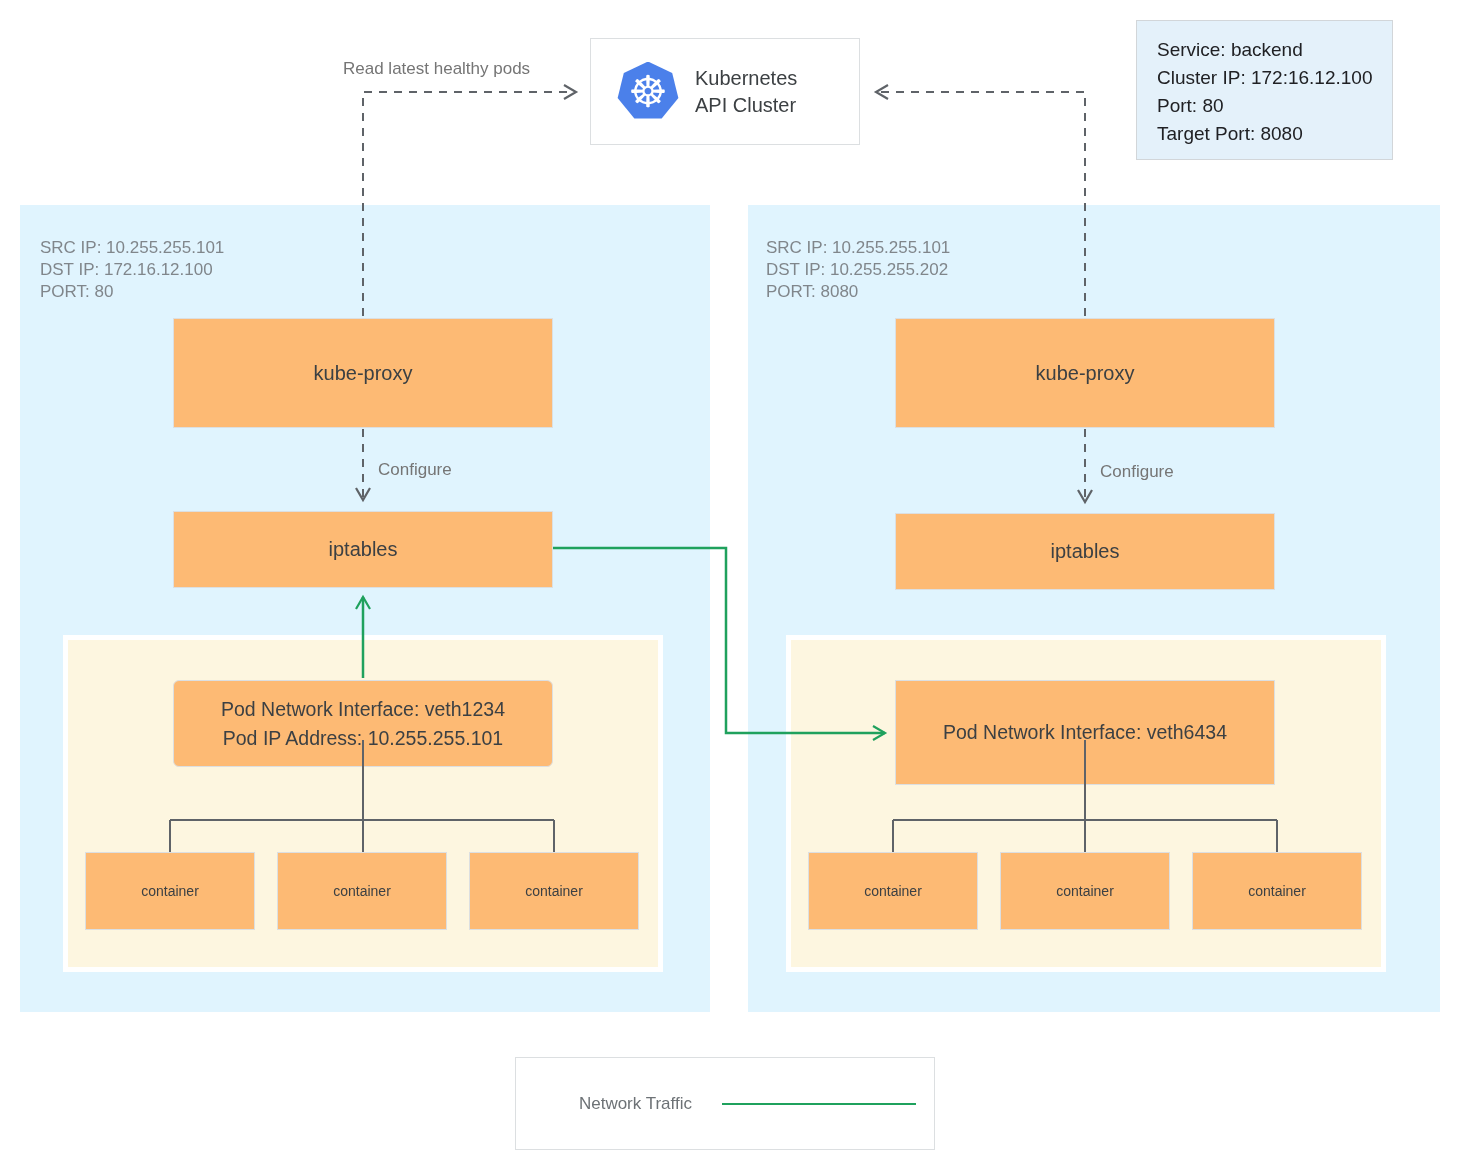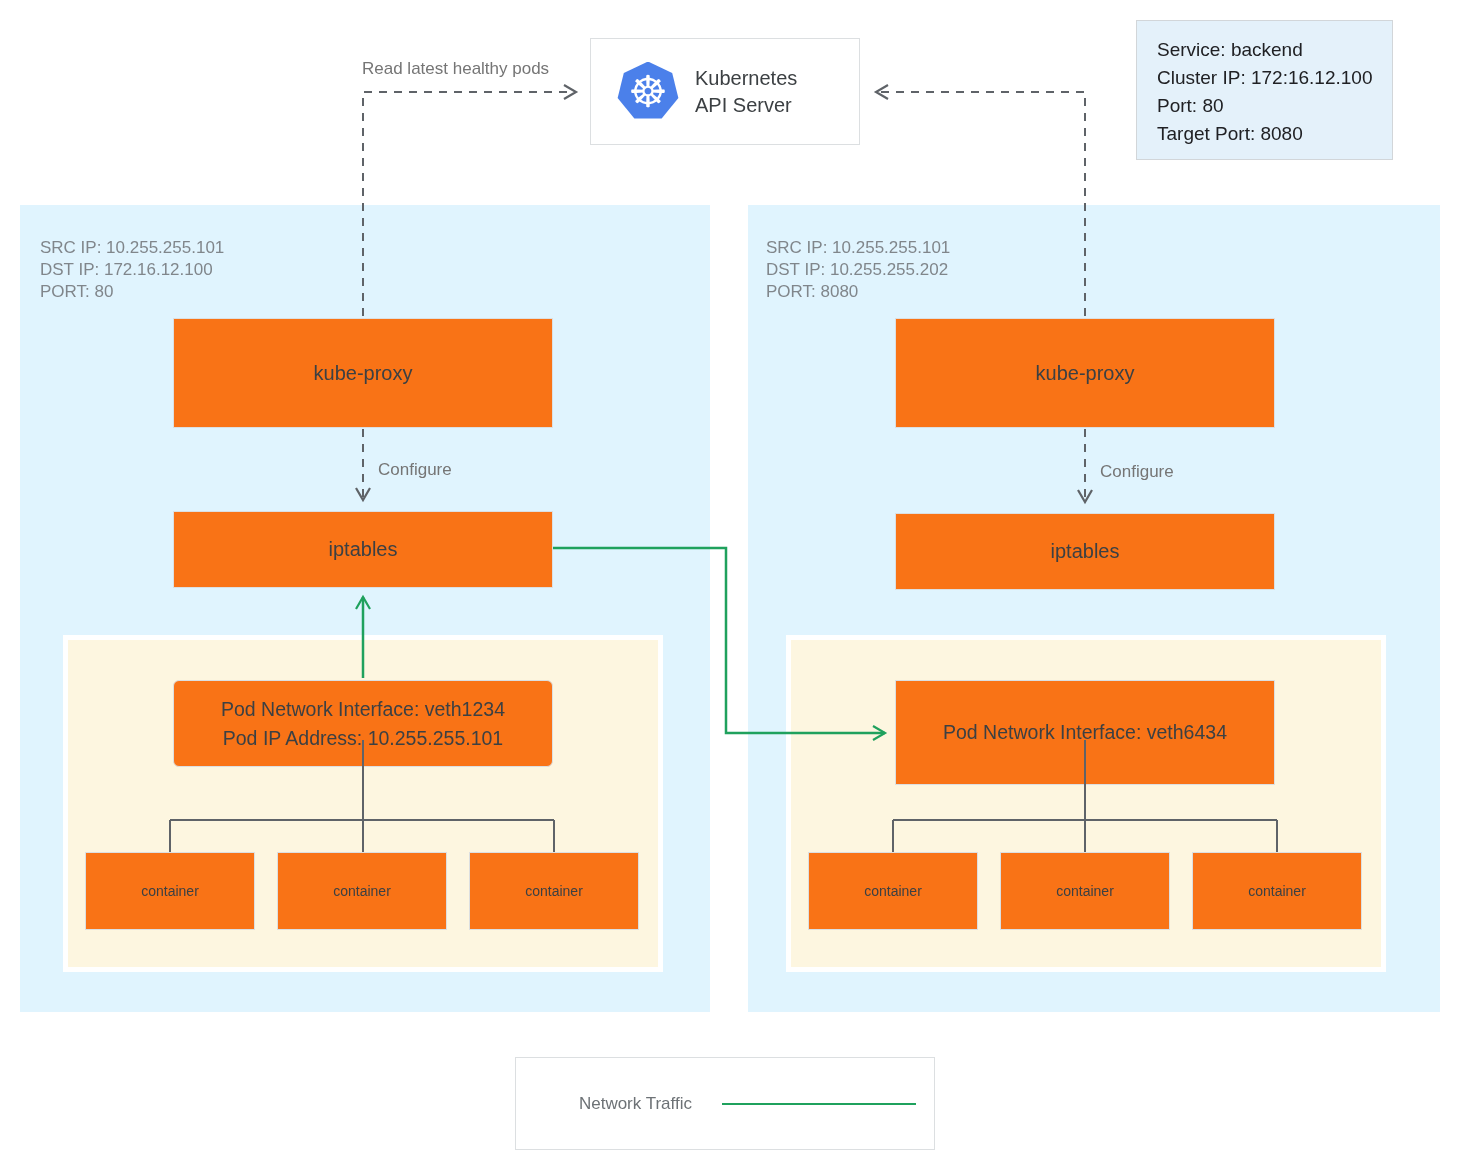--- a/index.html
+++ b/index.html
@@ -4,21 +4,21 @@
 <style>
   html,body{margin:0;padding:0;background:#ffffff;}
   body{font-family:"Liberation Sans","DejaVu Sans",sans-serif;}
   .canvas{position:relative;width:1472px;height:1172px;background:#ffffff;overflow:hidden;}
 
   
   .node{position:absolute;background:#e0f4fe;}
   .node-meta{position:absolute;color:#80868b;font-size:17px;line-height:22px;}
 
   
-  .wbox{position:absolute;background:#f97316;border:1.5px solid #dcdfe1;box-sizing:border-box;
+  .wbox{position:absolute;background:#fdba74;border:1.5px solid #dcdfe1;box-sizing:border-box;
         display:flex;align-items:center;justify-content:center;
         color:#3c4043;font-size:20px;text-align:center;z-index:2;}
 
   
   .pod{position:absolute;background:#fdf6e0;border:5px solid #ffffff;box-sizing:border-box;z-index:1;}
 
   .ifbox{font-size:19.5px;line-height:29px;}
   .cbox{font-size:14px;}
 
   
@@ -71,21 +71,21 @@
     <div>DST IP: 10.255.255.202</div>
     <div>PORT: 8080</div>
   </div>
 
   <div class="api-box">
     <div class="k8s-logo">
       <span>☸</span>
     </div>
     <div class="api-title">
       <div>Kubernetes</div>
-      <div>API Server</div>
+      <div>API Cluster</div>
     </div>
   </div>
 
   <div class="service-card">
     <div>Service: backend</div>
     <div>Cluster IP: 172:16.12.100</div>
     <div>Port: 80</div>
     <div>Target Port: 8080</div>
   </div>
 
@@ -111,21 +111,21 @@
   </div>
 
   <div class="wbox cbox" style="left:85px;top:852px;width:170px;height:78px;">container</div>
   <div class="wbox cbox" style="left:277px;top:852px;width:170px;height:78px;">container</div>
   <div class="wbox cbox" style="left:469px;top:852px;width:170px;height:78px;">container</div>
 
   <div class="wbox cbox" style="left:808px;top:852px;width:170px;height:78px;">container</div>
   <div class="wbox cbox" style="left:1000px;top:852px;width:170px;height:78px;">container</div>
   <div class="wbox cbox" style="left:1192px;top:852px;width:170px;height:78px;">container</div>
 
-  <div class="edge-label" style="left:362px;top:59px;">Read latest healthy pods</div>
+  <div class="edge-label" style="left:343px;top:59px;">Read latest healthy pods</div>
   <div class="edge-label" style="left:378px;top:460px;">Configure</div>
   <div class="edge-label" style="left:1100px;top:462px;">Configure</div>
 
   <svg class="overlay" width="1472" height="1172" viewBox="0 0 1472 1172">
     <defs>
       <marker id="arrowGray" markerUnits="userSpaceOnUse" markerWidth="20" markerHeight="20" viewBox="0 0 20 20" refX="16" refY="10" orient="auto">
         <path d="M4,3 L16,10 L4,17" fill="none" stroke="#5f6368" stroke-width="2.2"></path>
       </marker>
       <marker id="arrowGreen" markerUnits="userSpaceOnUse" markerWidth="20" markerHeight="20" viewBox="0 0 20 20" refX="16" refY="10" orient="auto">
         <path d="M4,3 L16,10 L4,17" fill="none" stroke="#1fa15d" stroke-width="2.2"></path>

